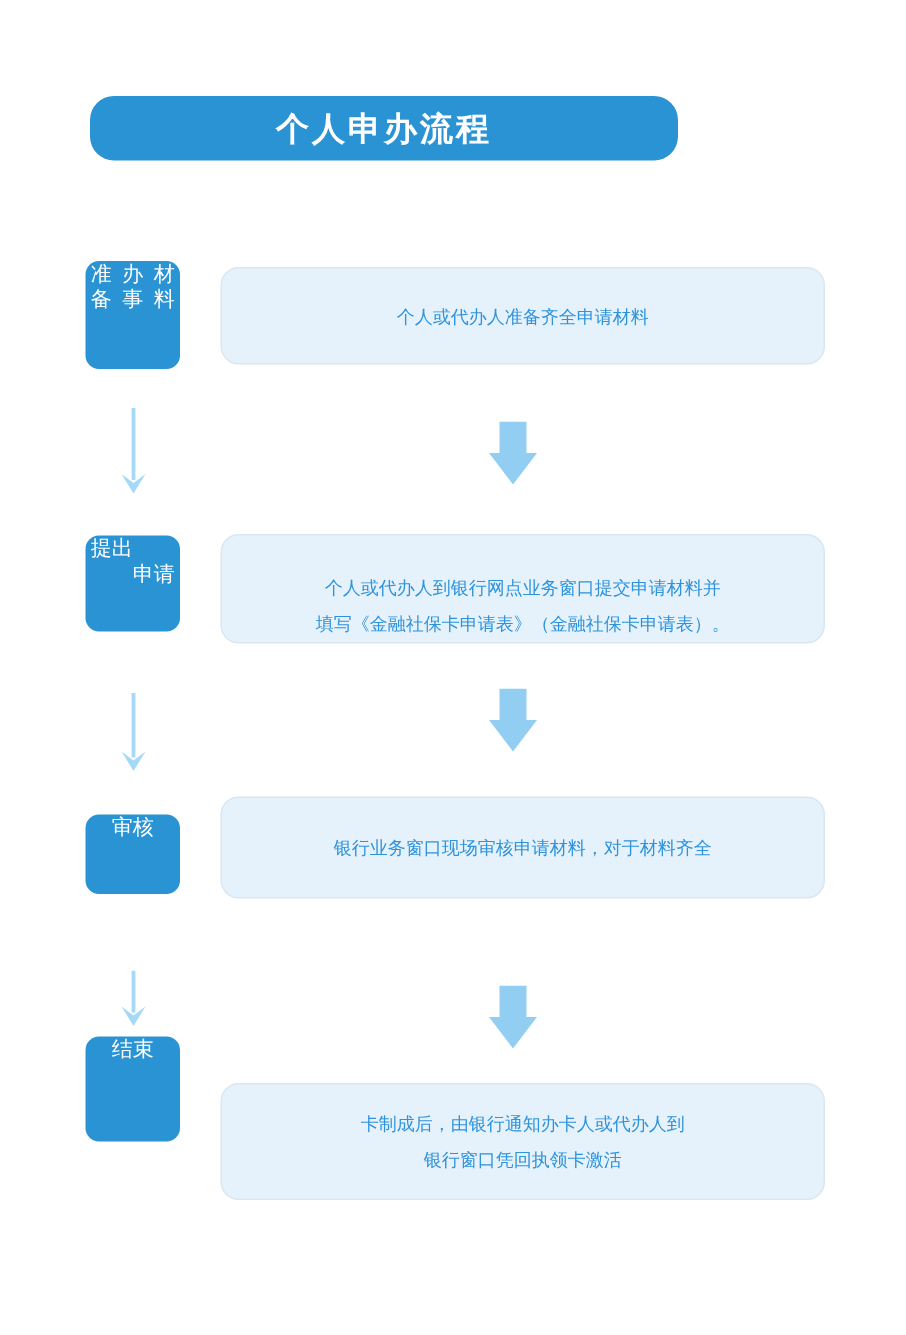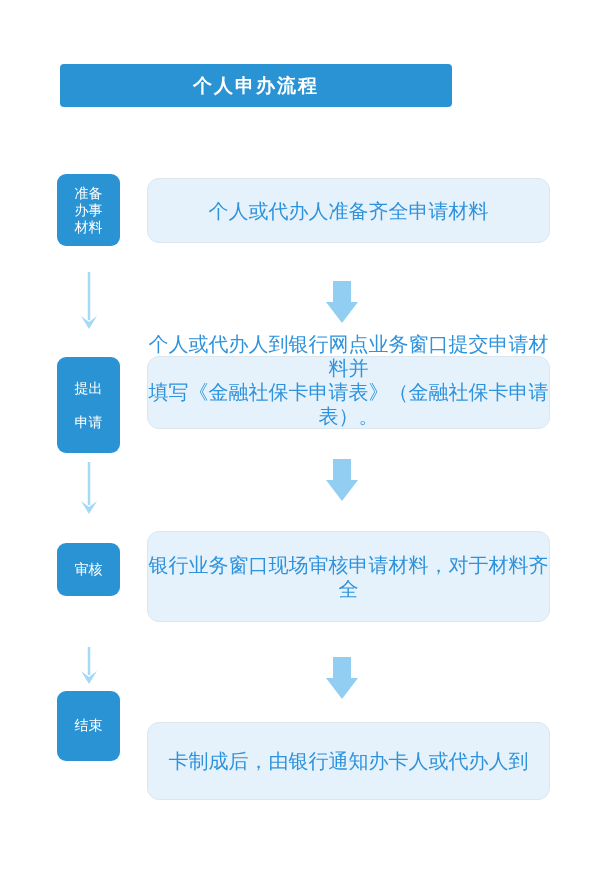--- a/index.html
+++ b/index.html
@@ -13,70 +13,70 @@
     margin: 0 auto;
     background: var(--page-bg, #ffffff);
     overflow: hidden;
   }
 
   .header {
     position: absolute;
     left: 60px; top: 64px;
     width: 392px; height: 43px;
     background: var(--accent-blue, #2a93d4);
-    border-radius: 4px;
+    border-radius: 16px;
     color: var(--header-text, #ffffff);
-    font-size: 19px;
+    font-size: 22px;
     font-weight: bold;
     letter-spacing: 2px;
     display: flex;
     align-items: center;
     justify-content: center;
   }
 
   .step-label {
     position: absolute;
     left: 57px;
     width: 63px;
     background: var(--accent-blue, #2a93d4);
     border-radius: 9px;
     color: #ffffff;
     font-size: 14px;
     display: flex;
-    flex-direction: column;
-    align-items: center;
+    flex-direction: row;
+    align-items: flex-start;
     justify-content: center;
     text-align: center;
   }
   .lbl-1 { top: 174px; height: 72px; line-height: 17px; }
-  .lbl-2 { top: 357px; height: 96px; }
+  .lbl-2 { top: 357px; height: 64px; }
   .lbl-2 div { line-height: 17px; }
   .lbl-2 div + div { margin-top: 17px; }
   .lbl-3 { top: 543px; height: 53px; }
   .lbl-4 { top: 691px; height: 70px; }
 
   .desc-box {
     position: absolute;
     left: 147px;
     width: 403px;
     background: var(--desc-box-bg, #e6f2fb);
     border: 1px solid var(--desc-box-border, #dbe6ef);
     border-radius: 12px;
     color: var(--desc-text, #2e93dc);
-    font-size: 20px;
+    font-size: 12px;
     line-height: 24px;
     display: flex;
     flex-direction: column;
     align-items: center;
     justify-content: center;
     text-align: center;
   }
   .box-1 { top: 178px; height: 65px; }
   .box-2 { top: 356px; height: 73px; justify-content: flex-end; }
-  .box-3 { top: 531px; height: 91px; }
+  .box-3 { top: 531px; height: 68px; }
   .box-4 { top: 722px; height: 78px; }
 
   .thin-arrow {
     position: absolute;
     left: 79px;
     color: var(--thin-arrow, #a4d9f7);
   }
   .ta-1 { top: 272px; }
   .ta-2 { top: 462px; }
   .ta-3 { top: 647px; }
@@ -147,15 +147,16 @@
   <svg class="block-arrow ba-3" width="32" height="42" viewBox="0 0 32 42">
     <rect x="7" y="0" width="18" height="22" fill="currentColor"></rect>
     <polygon points="0,21 32,21 16,42" fill="currentColor"></polygon>
   </svg>
 
   <div class="step-label lbl-4">
     <div>结束</div>
   </div>
   <div class="desc-box box-4">
     <div>卡制成后，由银行通知办卡人或代办人到</div>
+    <div>银行窗口凭回执领卡激活</div>
   </div>
 
 </div>
 
 </body></html>

